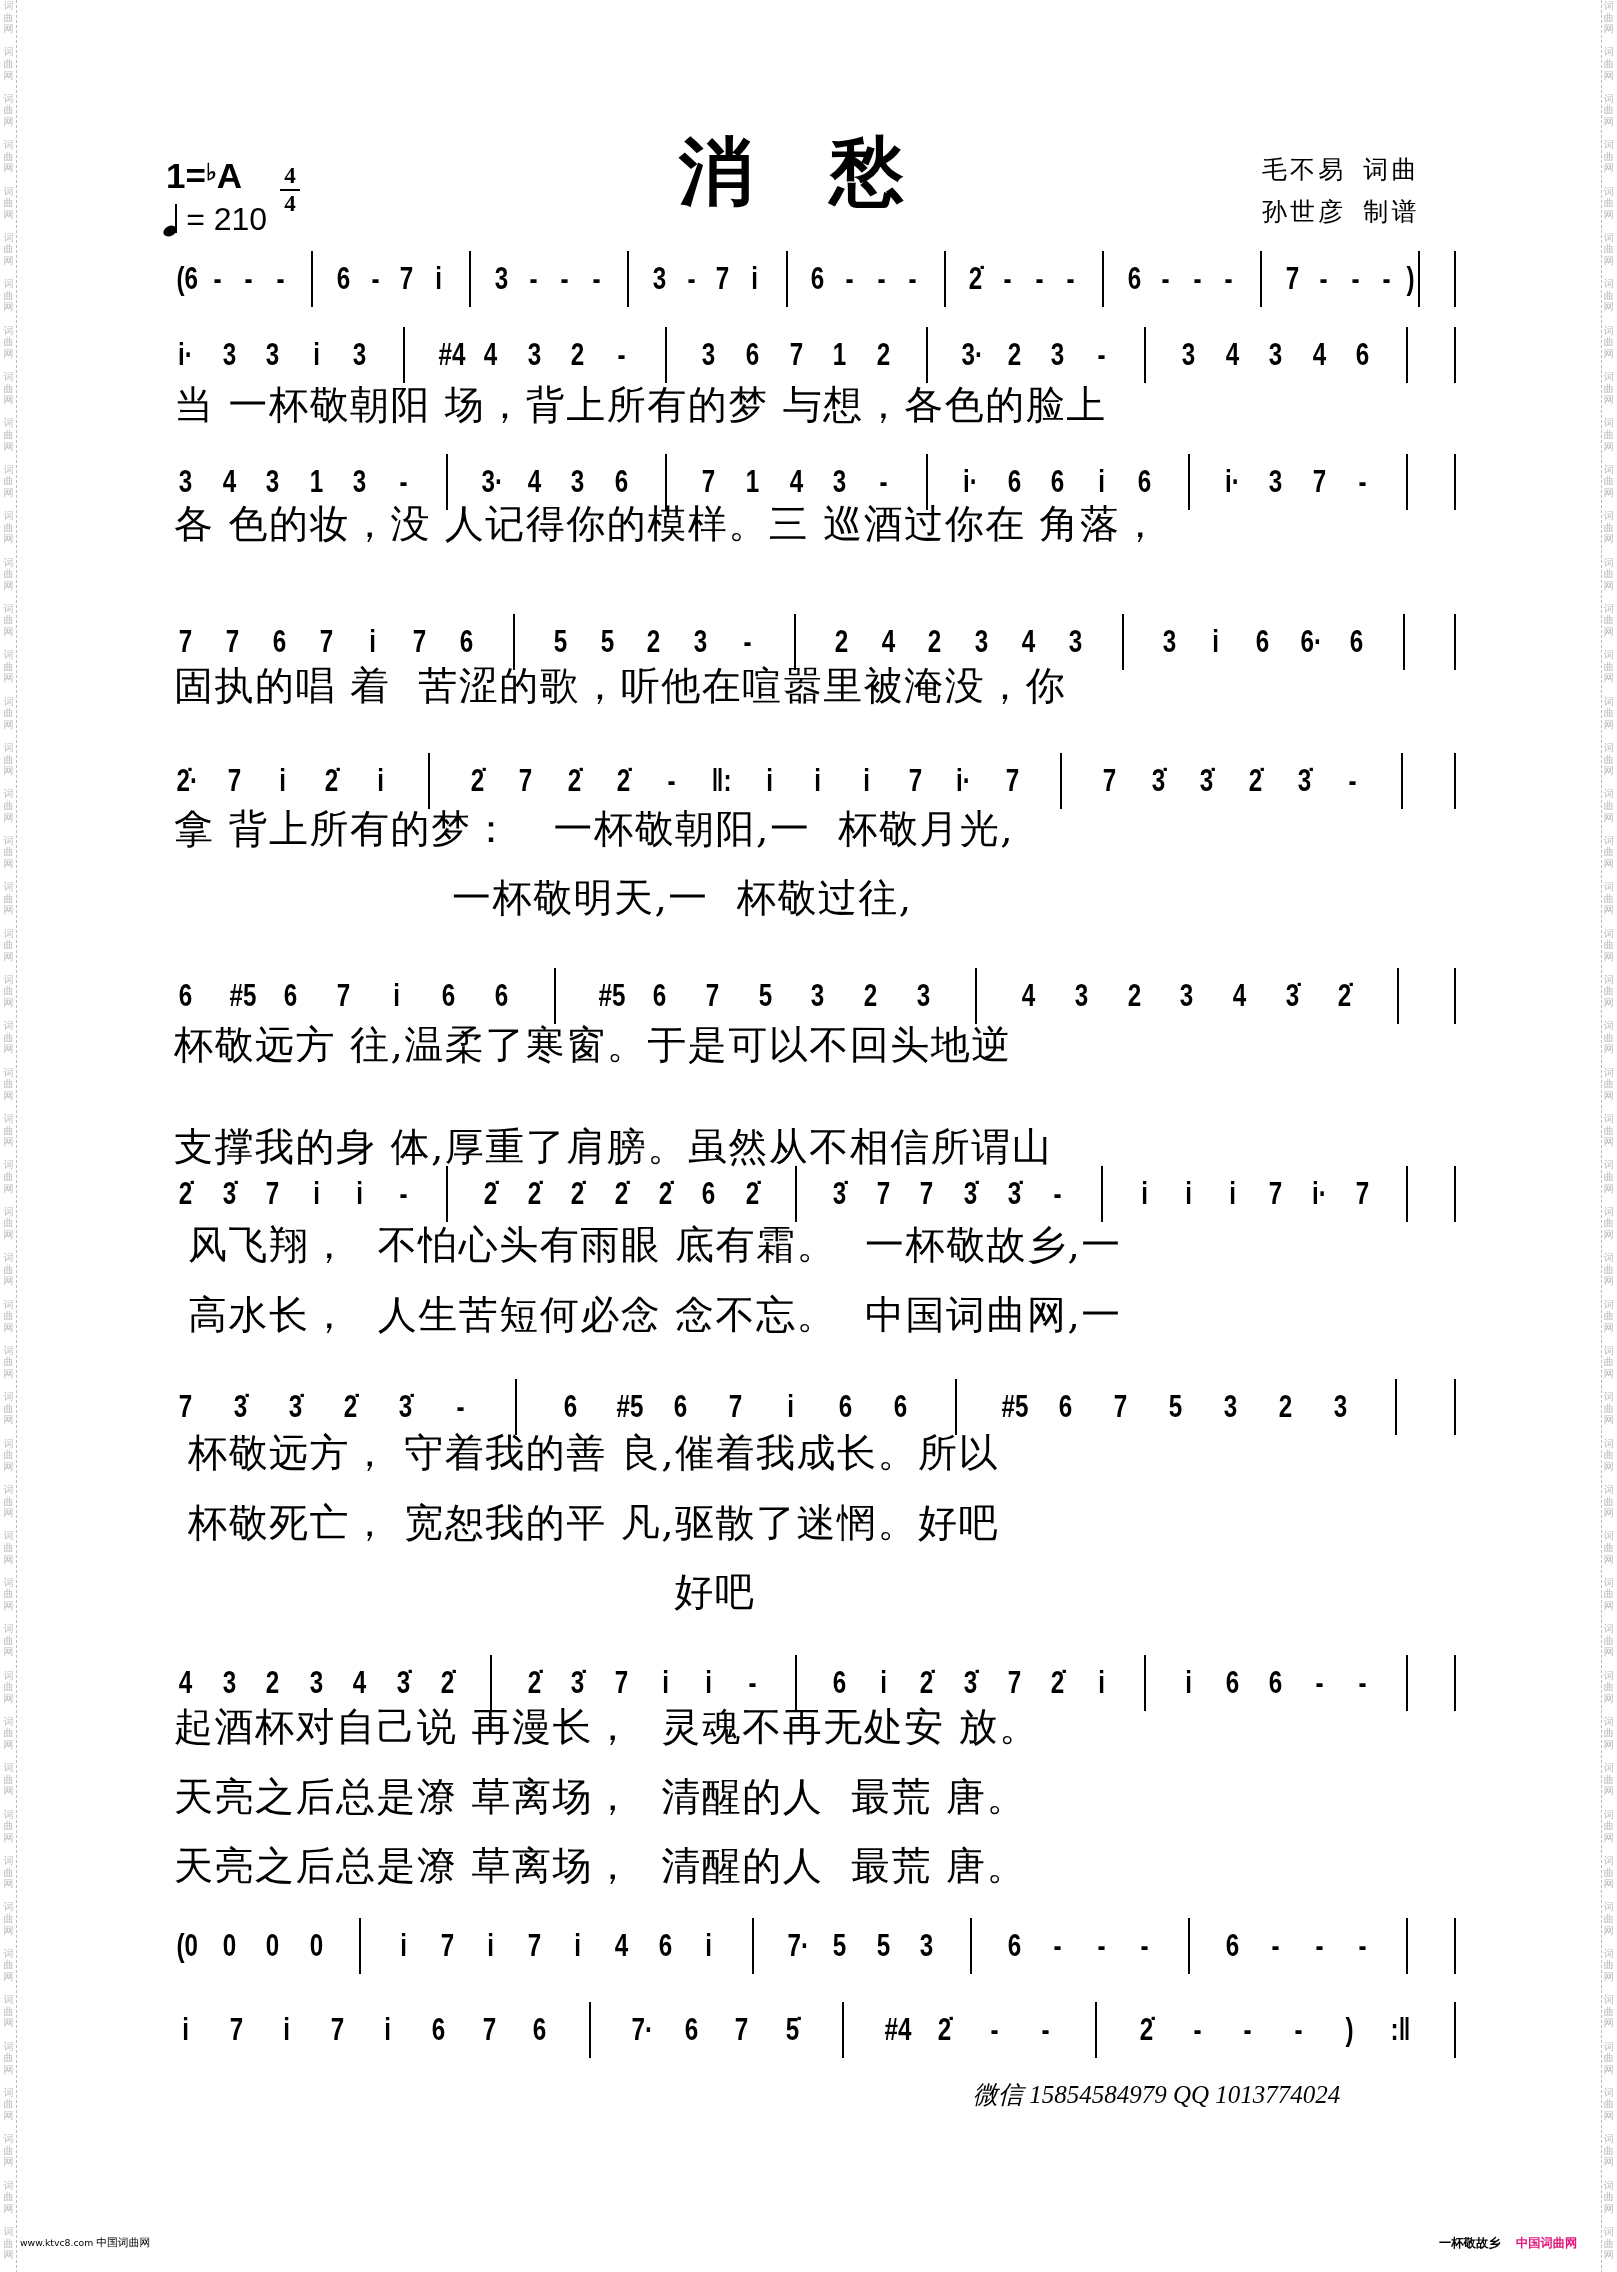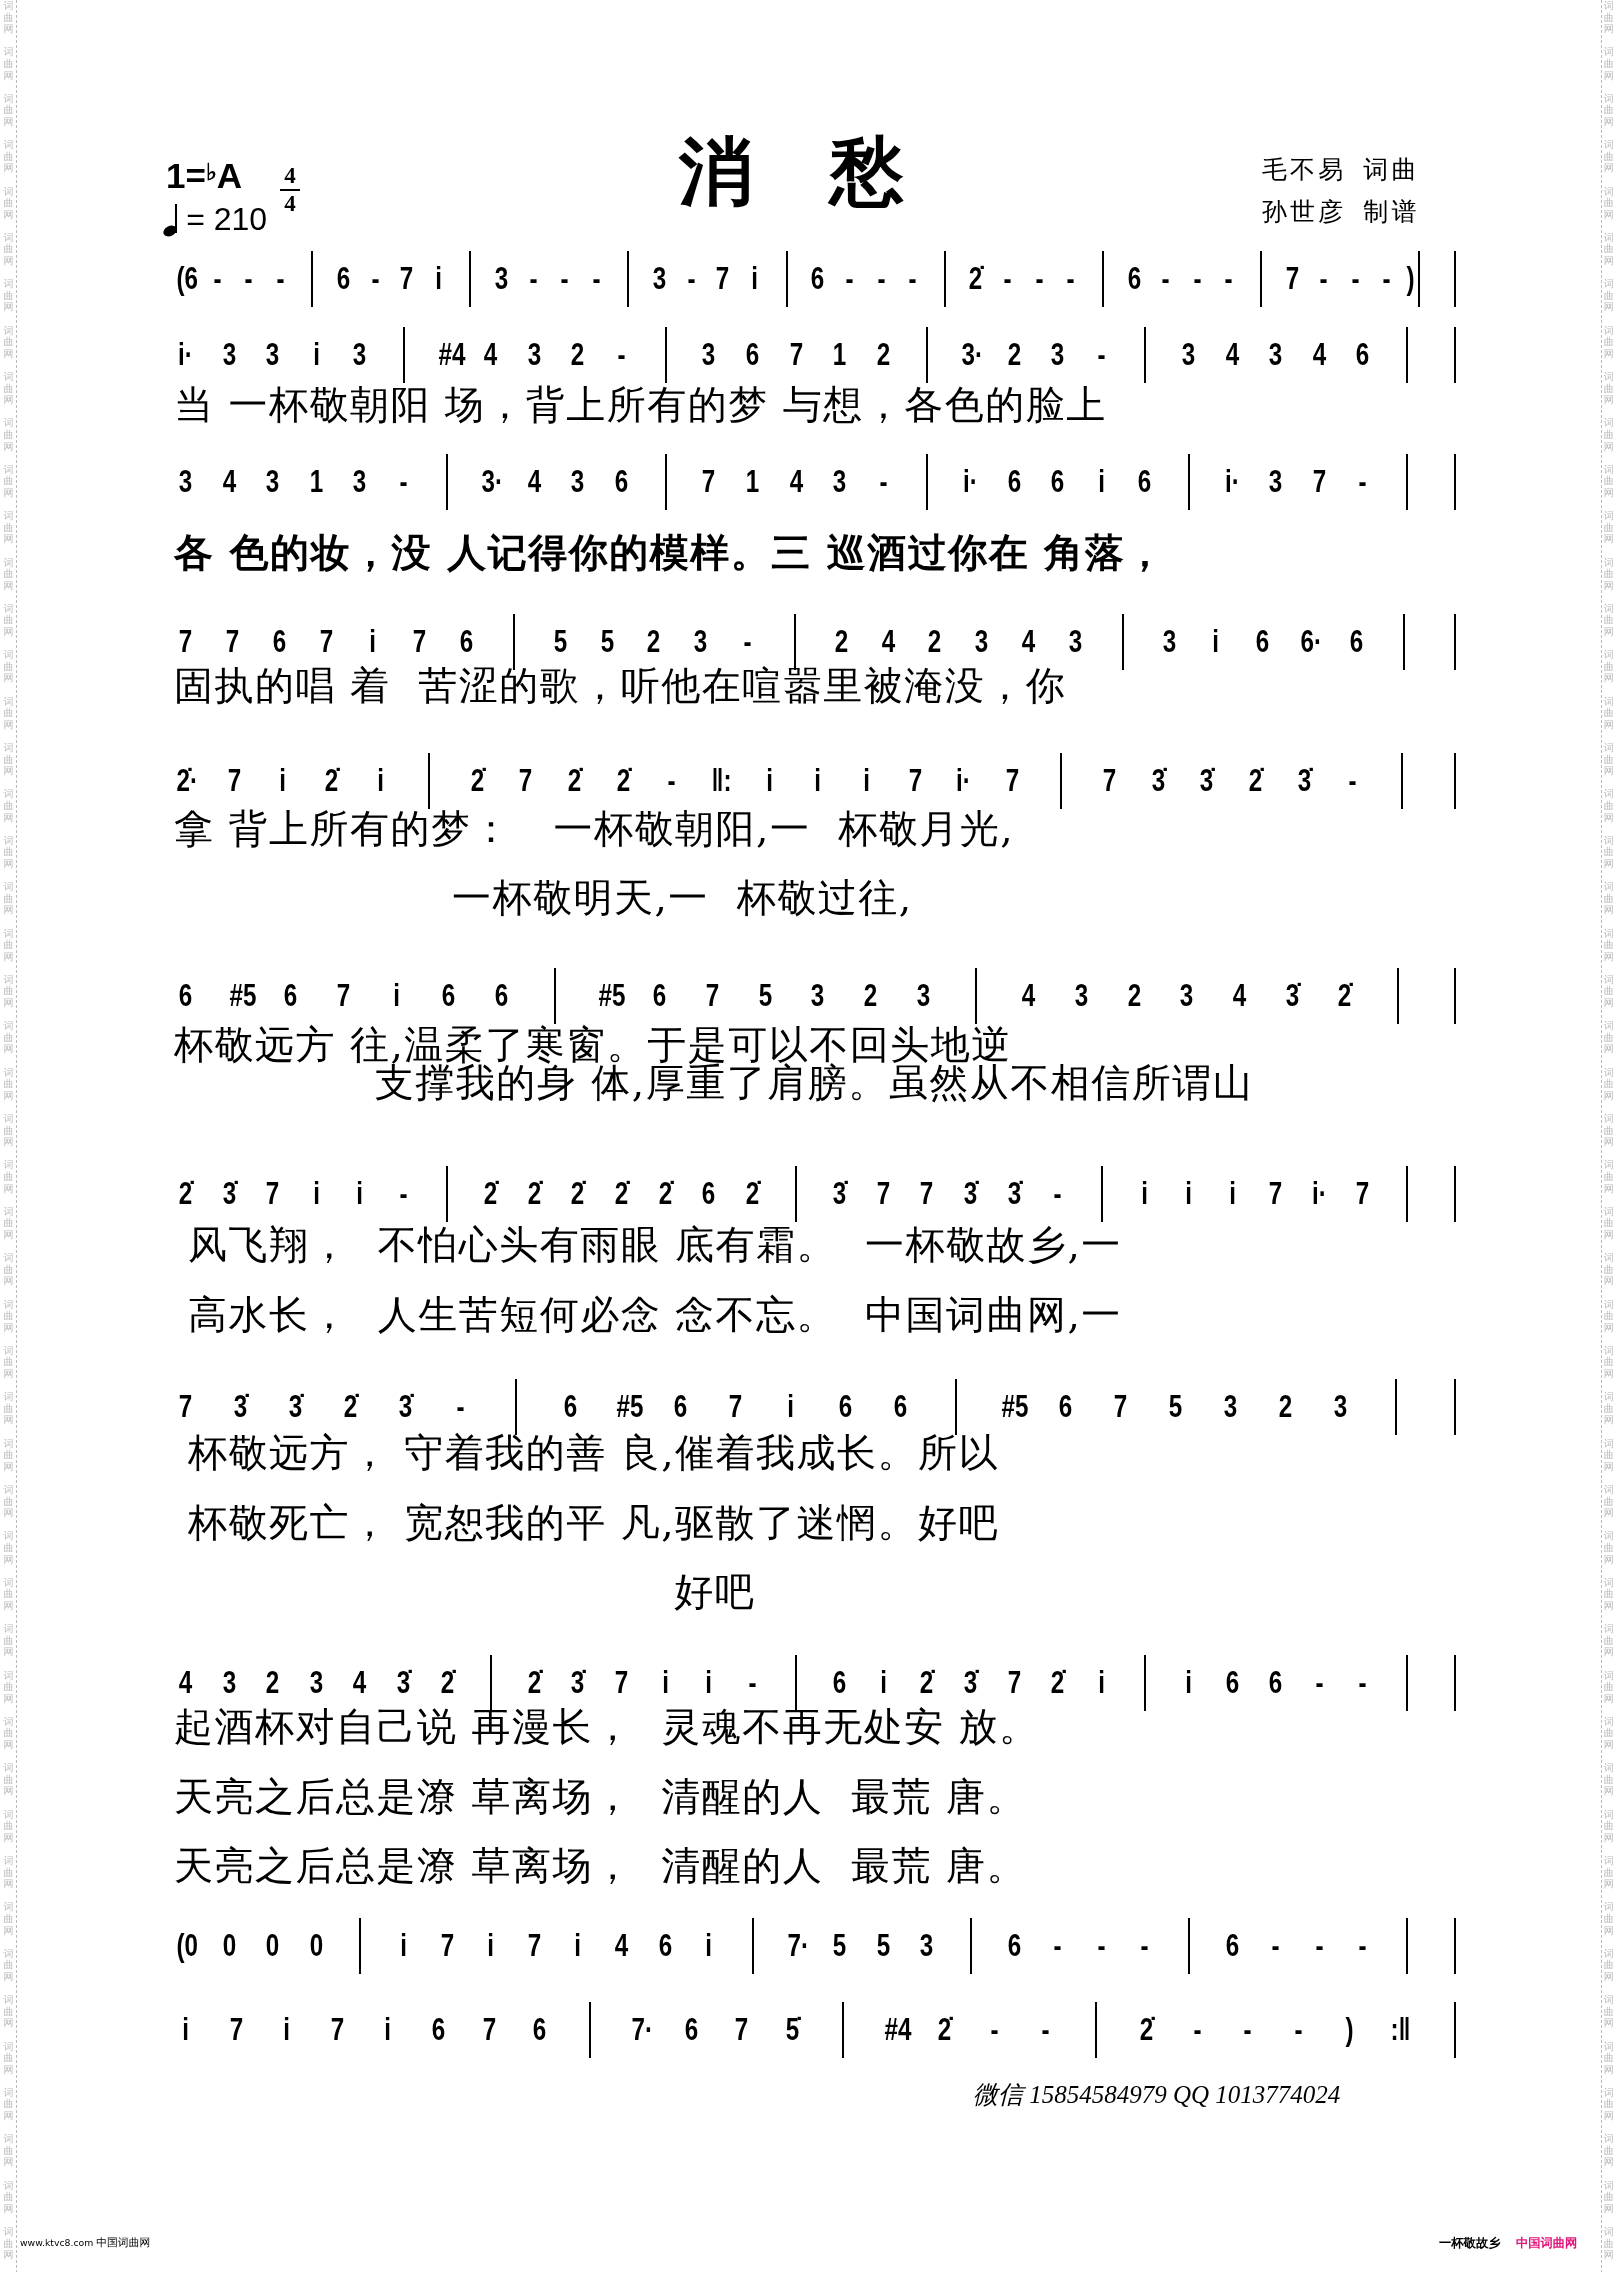--- a/index.html
+++ b/index.html
@@ -665,21 +665,21 @@
       <span class="tok" style="left: 916px;">i</span>
       <span class="tok" style="left: 959px;">6</span>
       <div class="barline" style="left: 1014px;"></div>
       <span class="tok" style="left: 1047px;">i·</span>
       <span class="tok" style="left: 1090px;">3</span>
       <span class="tok" style="left: 1134px;">7</span>
       <span class="tok" style="left: 1177px;">-</span>
       <div class="barline" style="left: 1232px;"></div>
       <div class="barline" style="left: 1280px;"></div>
     </div>
-    <div class="lyric" style="top: 529px; font-weight: bold;">各 色的妆，没 人记得你的模样。三 巡酒过你在 角落，</div>
+    <div class="lyric" style="top: 501px;">各 色的妆，没 人记得你的模样。三 巡酒过你在 角落，</div>
     <div class="staff" style="top: 615px;">
       <span class="tok" style="left: 0px;">7</span>
       <span class="tok" style="left: 47px;">7</span>
       <span class="tok" style="left: 94px;">6</span>
       <span class="tok" style="left: 141px;">7</span>
       <span class="tok" style="left: 187px;">i</span>
       <span class="tok" style="left: 234px;">7</span>
       <span class="tok" style="left: 281px;">6</span>
       <div class="barline" style="left: 339px;"></div>
       <span class="tok" style="left: 375px;">5</span>
@@ -756,21 +756,21 @@
       <span class="tok" style="left: 896px;">3</span>
       <span class="tok" style="left: 949px;">2</span>
       <span class="tok" style="left: 1001px;">3</span>
       <span class="tok" style="left: 1054px;">4</span>
       <span class="tok" style="left: 1107px;">3̇</span>
       <span class="tok" style="left: 1159px;">2̇</span>
       <div class="barline" style="left: 1223px;"></div>
       <div class="barline" style="left: 1280px;"></div>
     </div>
     <div class="lyric" style="top: 1022px;">杯敬远方 往,温柔了寒窗。于是可以不回头地逆</div>
-    <div class="lyric" style="top: 1060px; text-align: center;">支撑我的身 体,厚重了肩膀。虽然从不相信所谓山</div>
+    <div class="lyric" style="top: 1124px;">支撑我的身 体,厚重了肩膀。虽然从不相信所谓山</div>
     <div class="staff" style="top: 1167px;">
       <span class="tok" style="left: 0px;">2̇</span>
       <span class="tok" style="left: 44px;">3̇</span>
       <span class="tok" style="left: 87px;">7</span>
       <span class="tok" style="left: 131px;">i</span>
       <span class="tok" style="left: 174px;">i</span>
       <span class="tok" style="left: 218px;">-</span>
       <div class="barline" style="left: 272px;"></div>
       <span class="tok" style="left: 305px;">2̇</span>
       <span class="tok" style="left: 349px;">2̇</span>

